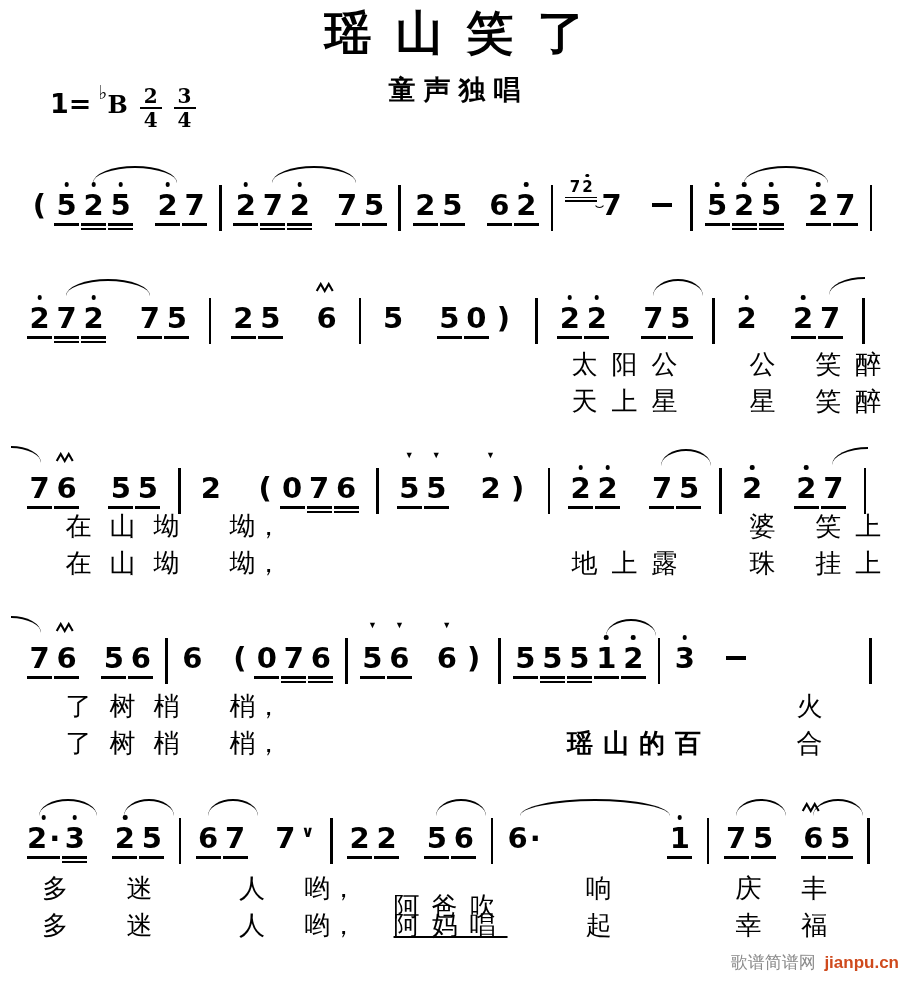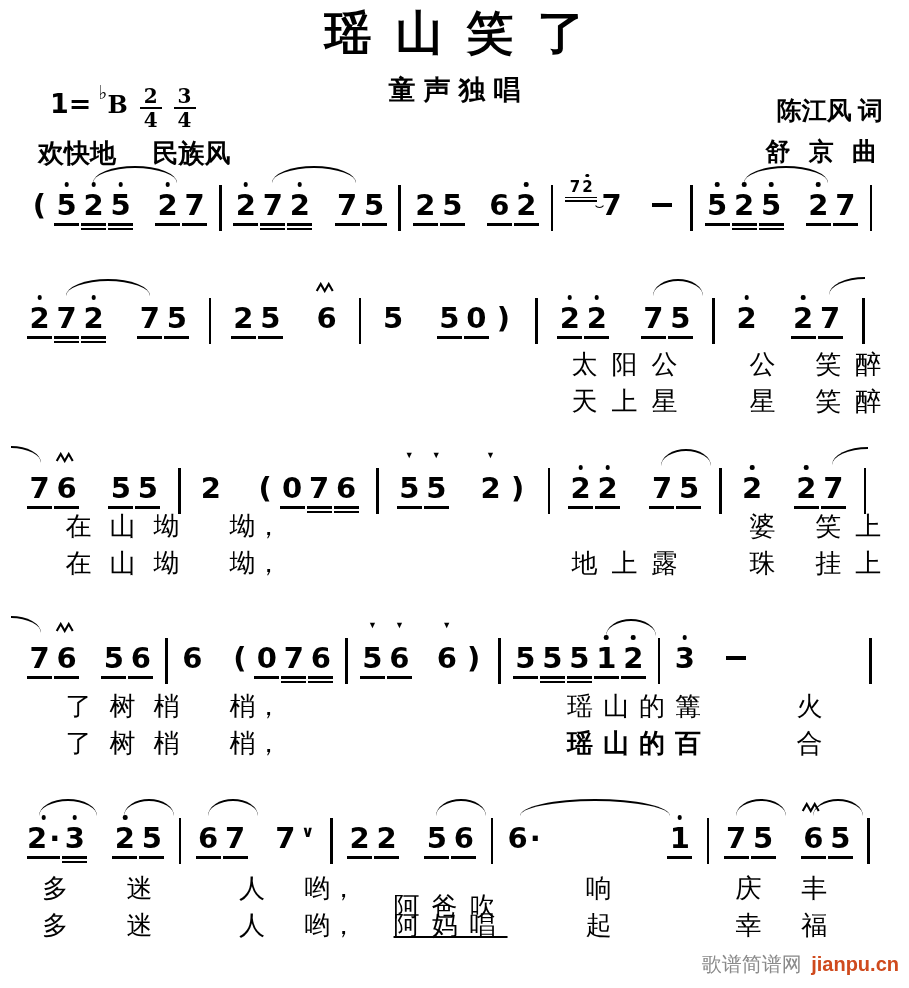--- a/index.html
+++ b/index.html
@@ -62,21 +62,21 @@
   .gul{height:1.7px;background:#000;margin-top:1.6px;}
   .gtie{position:absolute;right:-9px;top:28px;width:11px;height:8px;
         border:1.8px solid transparent;border-bottom-color:#000;
         border-radius:0 0 100% 100%/0 0 160% 160%;}
 
   
   .lyrics-block{position:absolute;left:0;width:100%;height:78px;padding-left:28px;}
   .lyr{position:absolute;font-size:26px;line-height:30px;white-space:nowrap;}
 
   
-  .watermark{position:absolute;right:10px;top:951px;font-size:20px;
+  .watermark{position:absolute;right:10px;top:951px;font-size:17px;
              font-family:"Liberation Sans",sans-serif;}
   .wm-domain{margin-left:4px;font-weight:600;}
 </style>
 </head>
 <body>
 
 <div class="page">
 
   <div class="title">瑶山笑了</div>
   <div class="subtitle">童声独唱</div>
@@ -88,29 +88,21 @@
     <span class="ts">
       <span class="ts-n">2</span>
       <span class="ts-d">4</span>
     </span>
     <span class="ts">
       <span class="ts-n">3</span>
       <span class="ts-d">4</span>
     </span>
   </div>
 
-  <div class="tempo">
-    <span class="t1">欢快地</span>
-    <span class="t2">民族风</span>
-  </div>
-
-  <div class="credits">
-    <div class="c1">陈江风 词</div>
-    <div class="c2">舒 京 曲</div>
-  </div>
+
 
   <div class="music-line" style="top:170px">
       <div class="cell">
         <div class="dg">(</div>
       </div>
       <div class="cell">
         <div class="hd"></div>
         <div class="dg">5</div>
         <div class="ul"></div>
       </div>
@@ -594,21 +586,20 @@
         </div>
       </div>
       <div class="spw"></div>
       <div class="cell barcell">
         <div class="barline-line"></div>
       </div>
     </div>
   <div class="lyrics-block" style="top:692px">
       <span class="lyr" style="left: 7%; top: 0px; letter-spacing: 18px;">了树梢</span>
       <span class="lyr" style="left: 24.5%; top: 0px;">梢，</span>
-      <span class="lyr" style="left: 60.5%; top: 0px; letter-spacing: 10px;">瑶山的篝</span>
       <span class="lyr" style="left: 85%; top: 0px;">火</span>
       <span class="lyr" style="left: 7%; top: 37px; letter-spacing: 18px;">了树梢</span>
       <span class="lyr" style="left: 24.5%; top: 37px;">梢，</span>
       <span class="lyr" style="left: 60.5%; top: 37px; letter-spacing: 10px; font-weight: bold;">瑶山的百</span>
       <span class="lyr" style="left: 85%; top: 37px;">合</span>
     </div>
 
   <div class="music-line" style="top:803px">
       <div class="cell">
         <div class="hd"></div>

